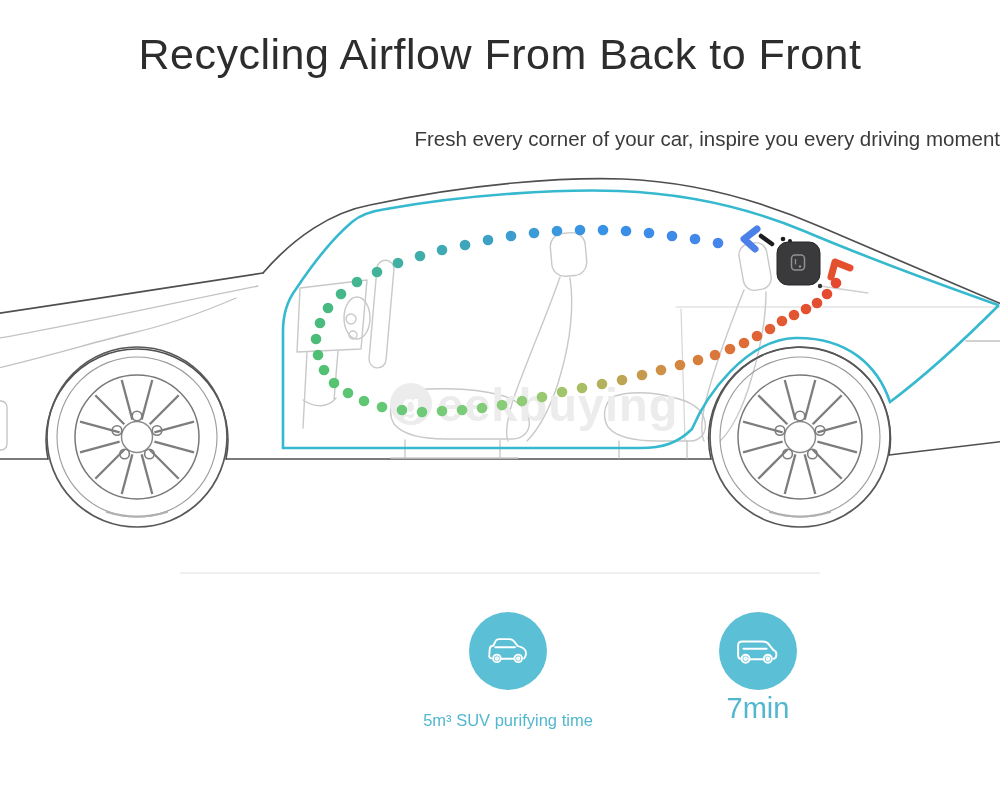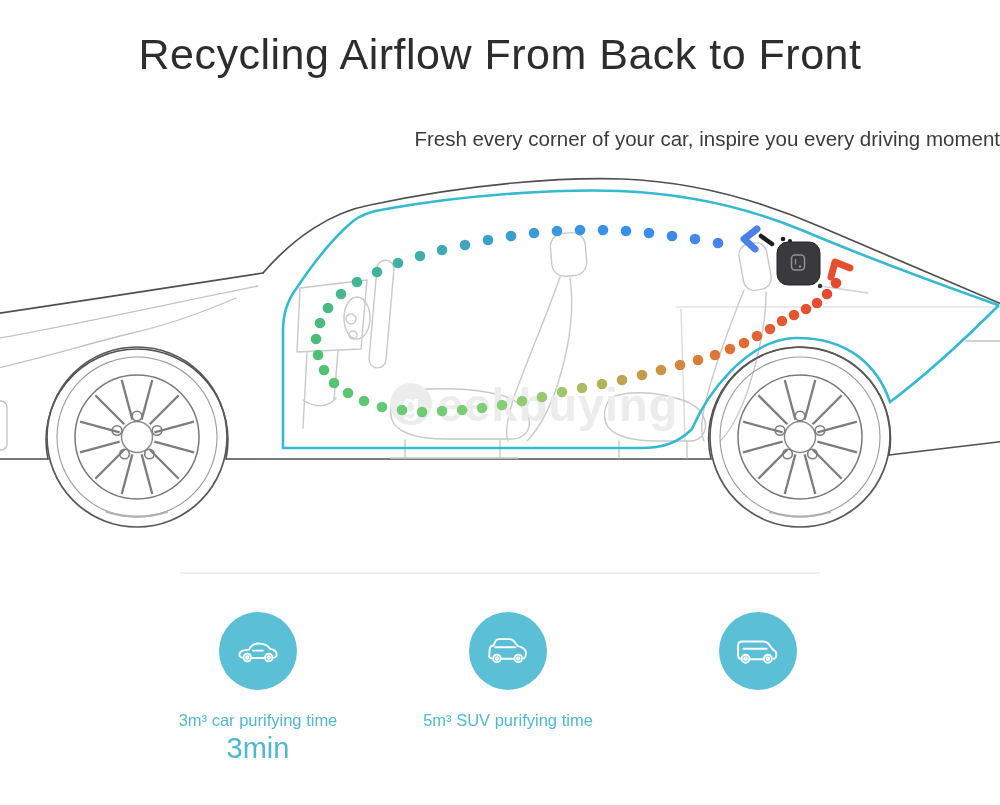--- a/index.html
+++ b/index.html
@@ -188,36 +188,20 @@
           <rect x="791.5" y="255" width="13" height="15" rx="3.5" stroke-width="1.5"></rect>
           <path d="M 795.5,259 v 5.5" stroke-width="1.3"></path>
           <circle cx="800" cy="266.5" r="1.2" fill="#919195" stroke="none"></circle>
         </g>
       </g>
     </svg>
   </div>
 
   <div class="divider"></div>
 
-  <div class="feature f0">
-    <div class="bubble">
-      <svg width="46" height="34" viewBox="0 0 56 40">
-        <g stroke="#ffffff" stroke-width="2.3" fill="none" stroke-linecap="round" stroke-linejoin="round">
-          <path d="M9,28 C6.5,28 5,26 5.5,23.5 C6,21 8,19.8 11,19.3 L17,18.3 C20,13 25,10.5 30,11 L34,11.6 C38,12.2 41,14.8 43,17.6 C47,18.2 50,20.2 50.5,23 C51,25.6 50,28 47.5,28"></path>
-          <path d="M20,28.5 L36,28.5 M22,19.5 L34,19.5"></path>
-          <circle cx="15" cy="28" r="4.6"></circle>
-            <circle cx="41" cy="28" r="4.6"></circle>
-          <circle cx="15" cy="28" r="1.6"></circle>
-            <circle cx="41" cy="28" r="1.6"></circle>
-        </g>
-      </svg>
-    </div>
-    <div class="f-label">3m³ car purifying time</div>
-    <div class="f-value">3min</div>
-  </div>
 
   <div class="feature f1">
     <div class="bubble">
       <svg width="46" height="36" viewBox="0 0 56 42">
         <g stroke="#ffffff" stroke-width="2.3" fill="none" stroke-linecap="round" stroke-linejoin="round">
           <path d="M8,30 C6,30 4.8,28.3 5.2,25.8 L5.8,18.5 C6,16 7.8,14.5 10.3,14.3 L12.5,9.5 C13.3,7.6 15.2,6.5 17.3,6.5 L29.5,6.5 C32.5,6.5 35,8 36.6,10.6 L39.6,15 C43.6,15.6 47.6,17.6 49.2,20.6 C50.4,23.2 50,28 47.6,30"></path>
           <path d="M19,30.5 L35,30.5 M12.5,16.5 L36.5,16.5"></path>
           <circle cx="14.5" cy="30" r="4.6"></circle>
             <circle cx="40.5" cy="30" r="4.6"></circle>
           <circle cx="14.5" cy="30" r="1.6"></circle>
@@ -234,15 +218,16 @@
         <g stroke="#ffffff" stroke-width="2.3" fill="none" stroke-linecap="round" stroke-linejoin="round">
           <path d="M7.5,30 C5.5,30 4.8,28.5 4.8,26 L4.8,14.5 C4.8,11.5 6.8,10 9.8,10 L33.5,10 C37,10 39.6,11.5 41.6,14.4 L46,20 C48.2,20.6 49.4,22.2 49.4,24.8 C49.4,27.5 48.4,30 46,30"></path>
           <path d="M18,30.5 L34,30.5 M11,18.5 L38,18.5"></path>
           <circle cx="13.5" cy="30" r="4.6"></circle>
             <circle cx="39.5" cy="30" r="4.6"></circle>
           <circle cx="13.5" cy="30" r="1.6"></circle>
             <circle cx="39.5" cy="30" r="1.6"></circle>
         </g>
       </svg>
     </div>
+    <div class="f-value">7min</div>
   </div>
 
 </div>
 
 </body></html>

